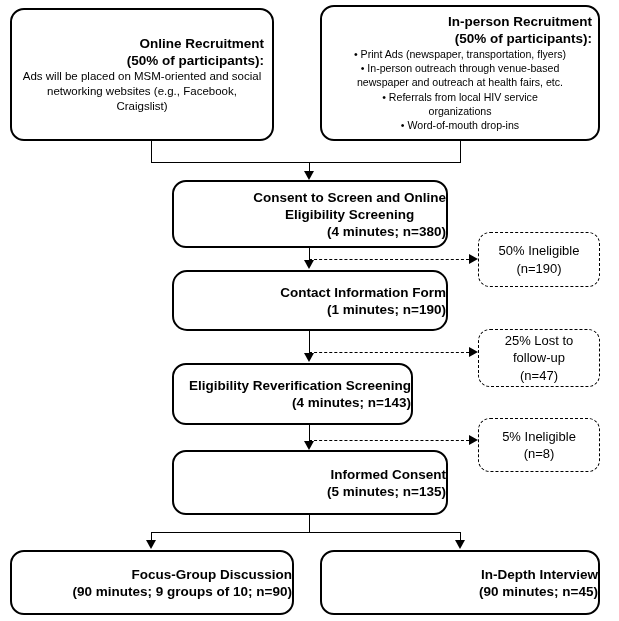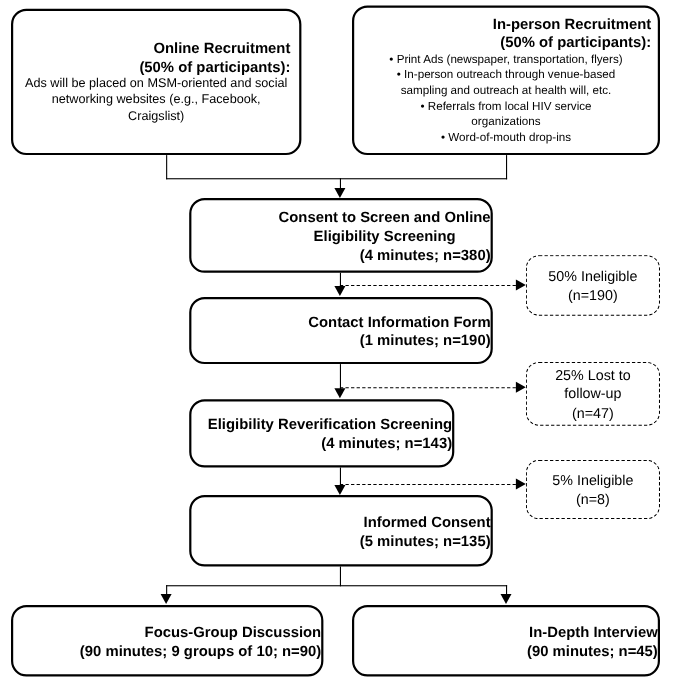--- a/index.html
+++ b/index.html
@@ -128,21 +128,21 @@
     <div class="body">Ads will be placed on MSM-oriented and social
 networking websites (e.g., Facebook, Craigslist)</div>
   </div>
 
   <div class="node" style="left:320px; top:5px; width:280px; height:136px; padding:3px 6px; justify-content:flex-start;">
     <div class="ttl" style="margin-top:3px;">In-person Recruitment</div>
     <div class="sub">(50% of participants):</div>
     <ul class="bullets">
       <li>•  Print Ads (newspaper, transportation, flyers)</li>
       <li>•  In-person outreach through venue-based</li>
-      <li>sampling and outreach at health will, etc.</li>
+      <li>newspaper and outreach at health fairs, etc.</li>
       <li>•  Referrals from local HIV service</li>
       <li>organizations</li>
       <li>•  Word-of-mouth drop-ins</li>
     </ul>
   </div>
 
   <div class="vline" style="left:151px; top:141px; height:22px;"></div>
   <div class="vline" style="left:460px; top:141px; height:22px;"></div>
   <div class="hline" style="left:151px; top:162px; width:310px;"></div>
   <div class="vline" style="left:309px; top:162px; height:10px;"></div>
@@ -150,21 +150,21 @@
 
   <div class="node" style="left:172px; top:180px; width:276px; height:68px;">
     <div class="ttl">Consent to Screen and Online
 Eligibility Screening</div>
     <div class="sub">(4 minutes; n=380)</div>
   </div>
 
   <div class="vline" style="left:309px; top:248px; height:13px;"></div>
   <div class="arrowdown" style="left:304px; top:260px;"></div>
 
-  <div class="node" style="left:172px; top:270px; width:276px; height:61px;">
+  <div class="node" style="left:172px; top:270px; width:276px; height:61px;border-radius:15px;">
     <div class="ttl">Contact Information Form</div>
     <div class="sub">(1 minutes; n=190)</div>
   </div>
 
   <div class="vline" style="left:309px; top:331px; height:23px;"></div>
   <div class="arrowdown" style="left:304px; top:353px;"></div>
 
   <div class="node" style="left:172px; top:363px; width:241px; height:62px;">
     <div class="ttl">Eligibility Reverification Screening</div>
     <div class="sub">(4 minutes; n=143)</div>

